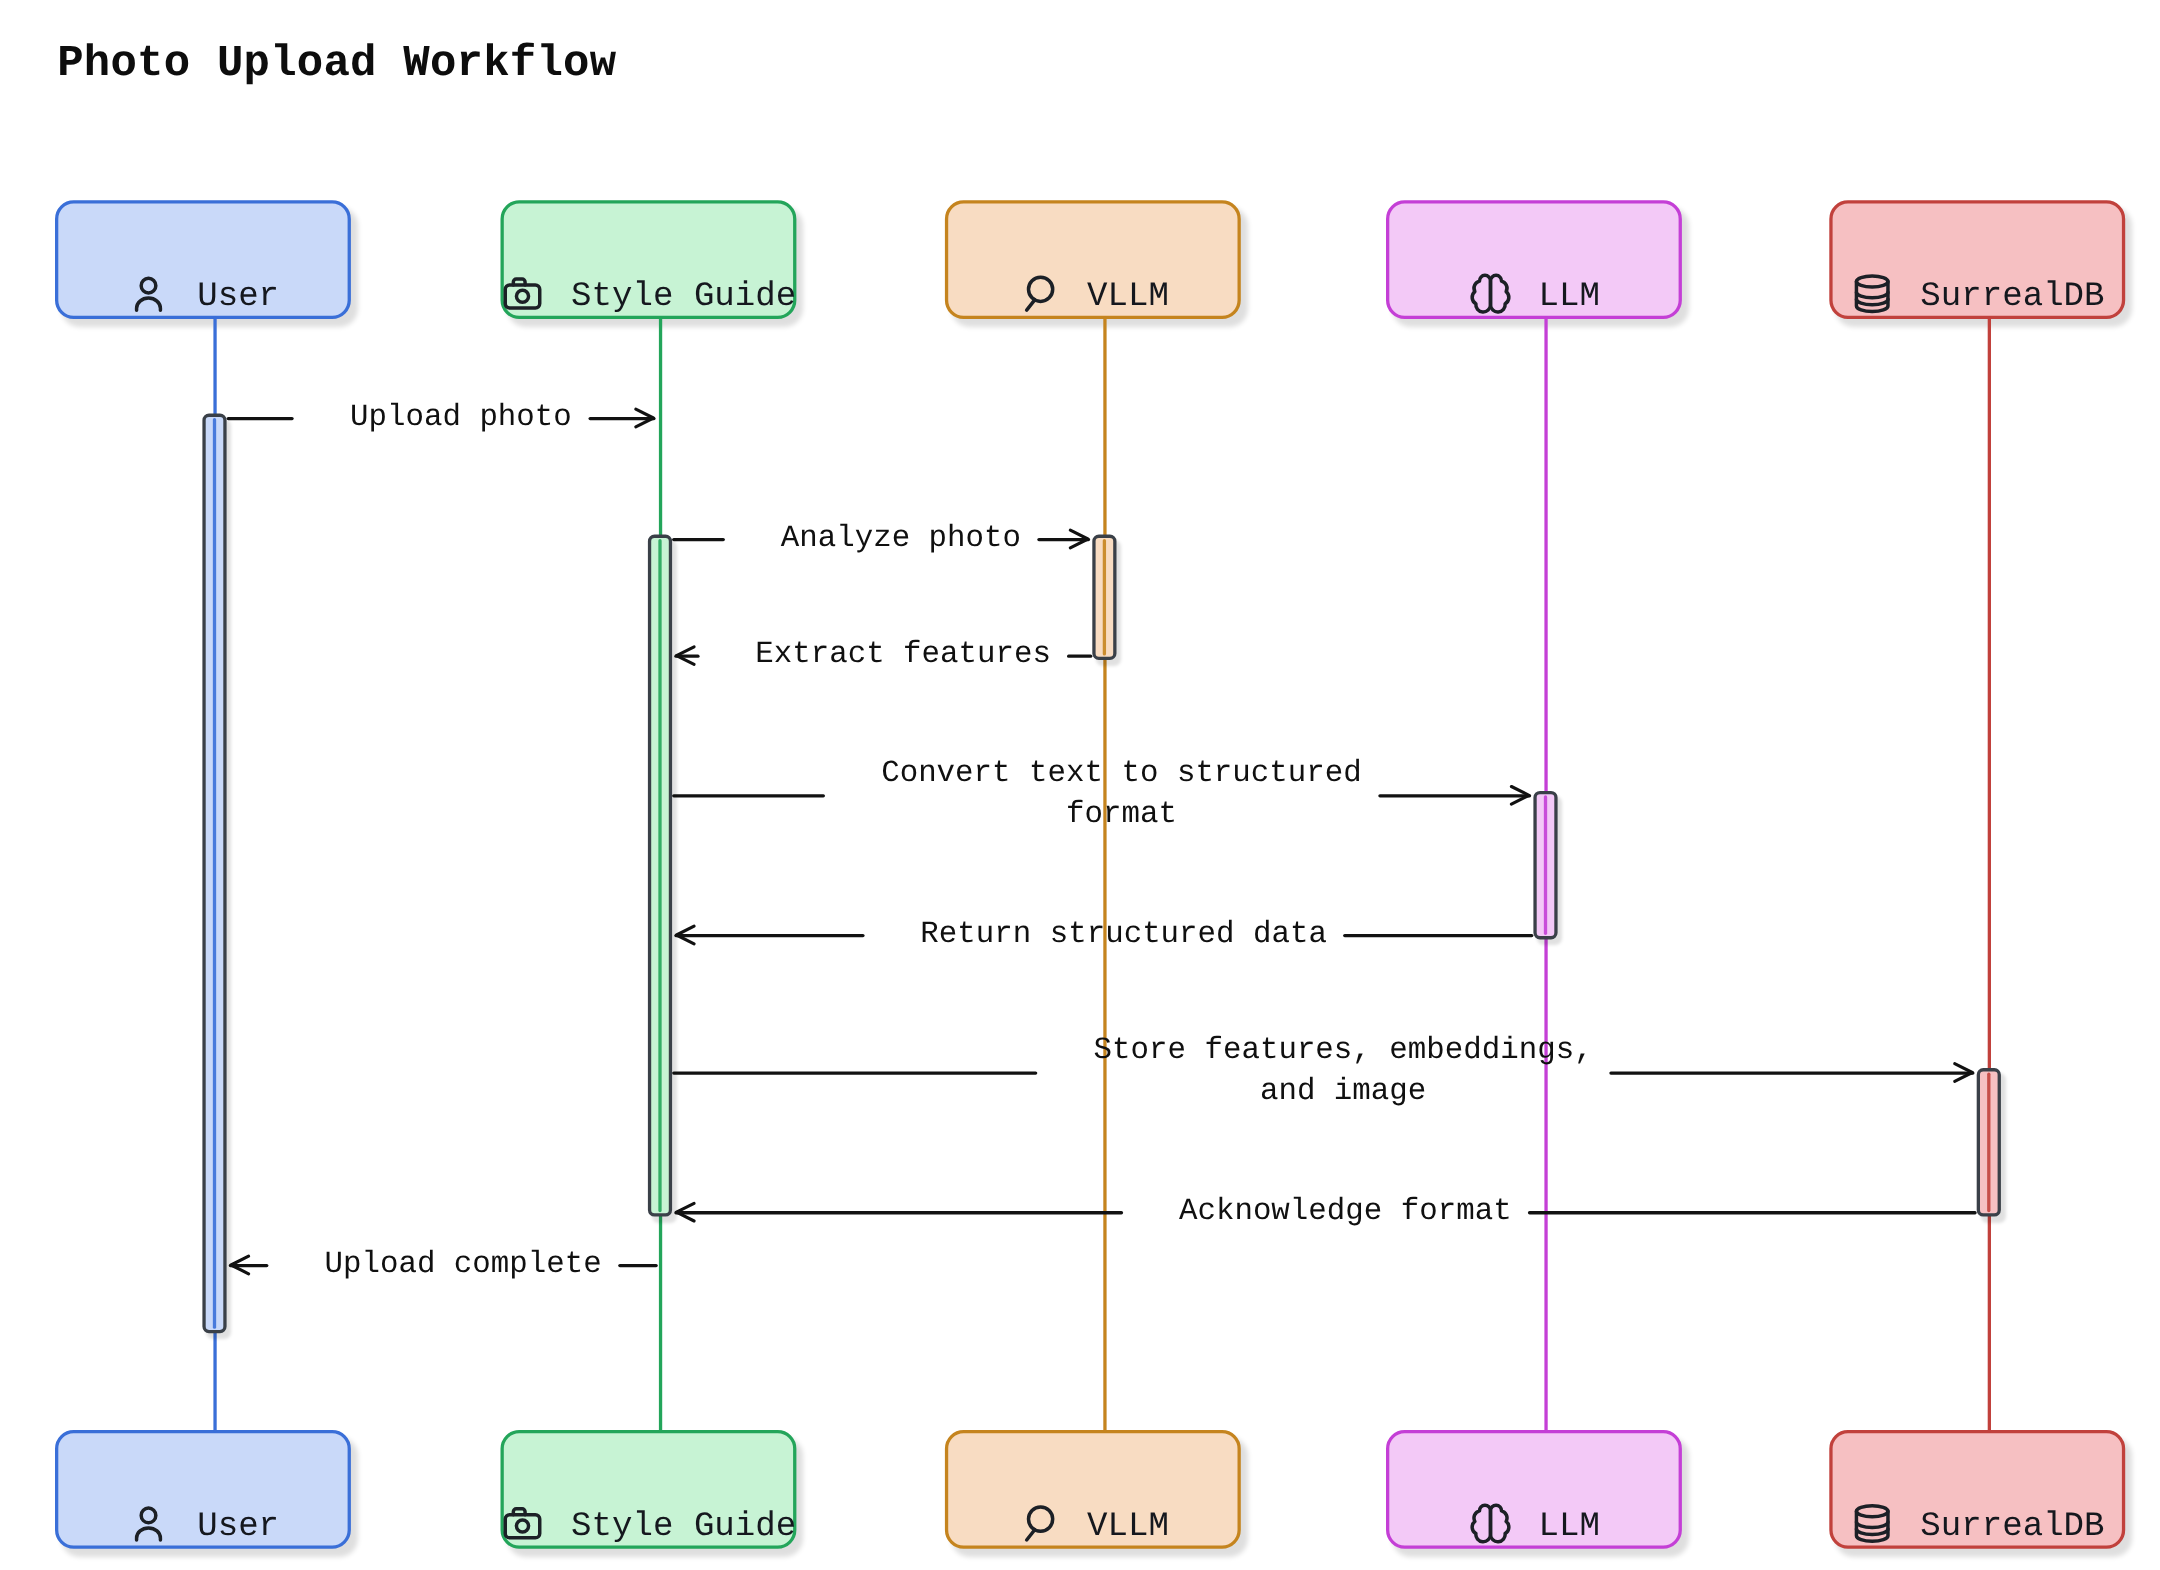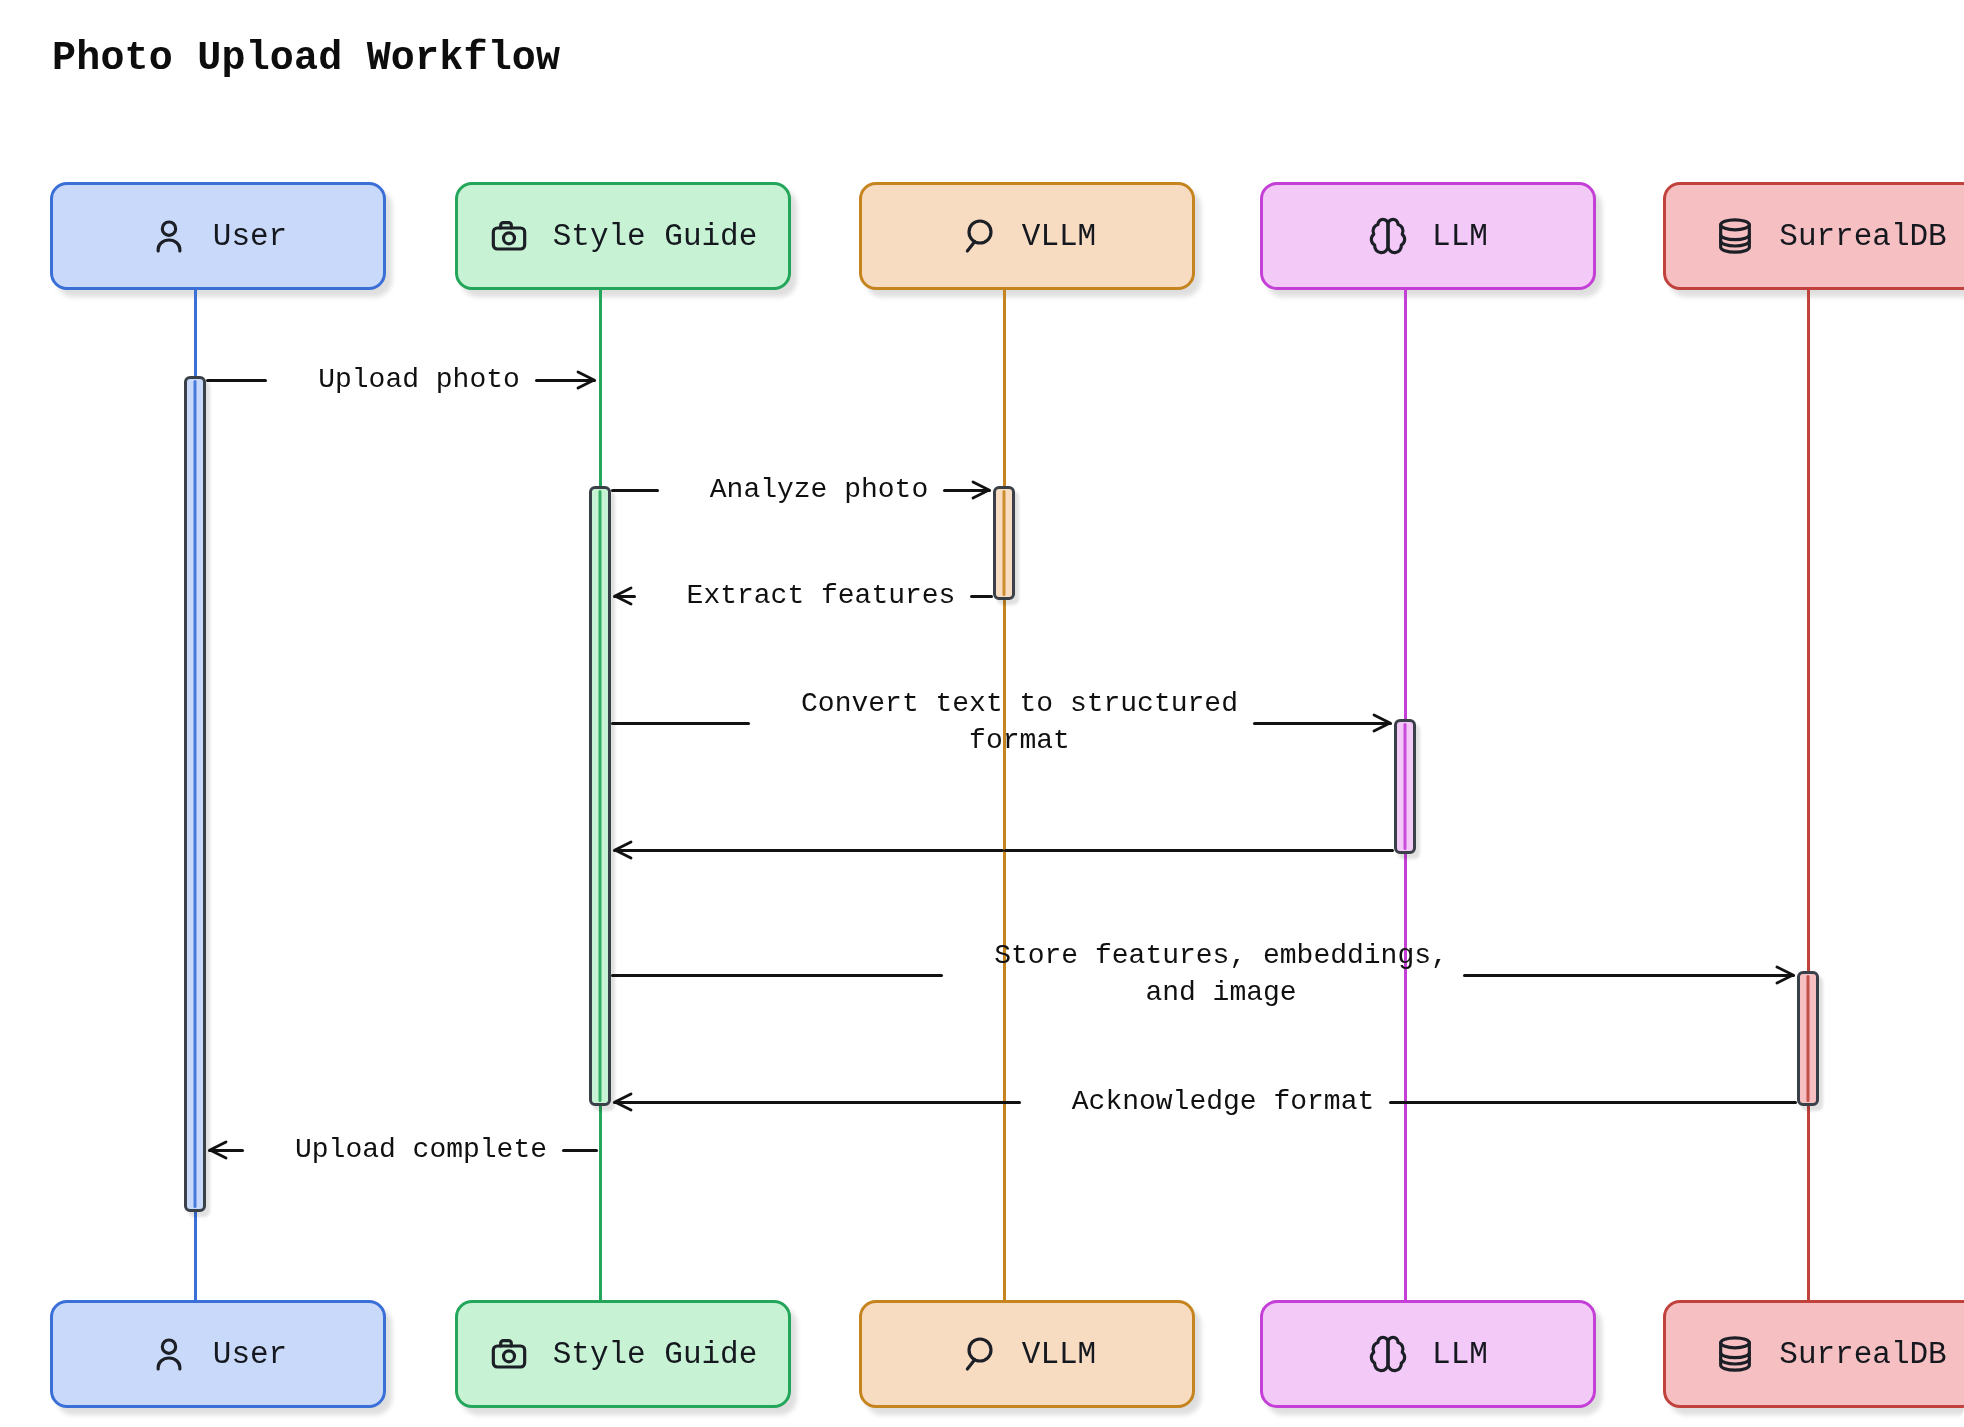--- a/index.html
+++ b/index.html
@@ -5,22 +5,22 @@
   html,body{margin:0;padding:0;background:#ffffff;}
   #canvas{
     position:relative;width:1964px;height:1427px;background:#ffffff;overflow:hidden;
     font-family:Liberation Mono, monospace;color:#16181d;border-radius:21px;
   }
   .title{
     position:absolute;left:52px;top:36px;font-size:40px;font-weight:bold;
     color:#0d0d0d;letter-spacing:.2px;
   }
   .actor-box{
-    position:absolute;width:336px;height:108px;border-radius:17px;
-    border:3px solid;display:flex;align-items:center;justify-content:center;gap:24px;
+    position:absolute;width:269px;height:108px;border-radius:17px;
+    border:3px solid;display:flex;align-items:flex-end;justify-content:center;gap:24px;
     box-shadow:6px 7px 5px rgba(0,0,0,0.13);box-sizing:border-box;
   }
   .actor-label{font-size:31px;font-weight:500;color:#15181e;white-space:nowrap;}
   .icon{display:flex;align-items:center;justify-content:center;}
   .lifeline{position:absolute;width:3px;border-radius:2px;z-index:1;}
   .msg{position:absolute;display:flex;align-items:center;z-index:3;}
   .seg{flex:1 1 auto;height:3px;background:#121212;border-radius:2px;}
   .msg-label{
     flex:0 0 auto;padding:0 15px;font-size:28px;color:#101010;text-align:center;
     line-height:1.32;white-space:nowrap;margin-left:36px;
@@ -90,20 +90,23 @@
         <div class="seg"></div>
         <svg class="arrow right" width="30" height="30" viewBox="0 0 30 30" fill="none" stroke="#111111" stroke-width="2.8" stroke-linecap="round" stroke-linejoin="round">
           <path d="M10 7 L26 15 L10 23"></path>
         </svg>
       </div>
       <div class="msg" style="left: 611px; top: 810px; width: 783px; height: 80px;">
         <svg class="arrow left" width="30" height="30" viewBox="0 0 30 30" fill="none" stroke="#111111" stroke-width="2.8" stroke-linecap="round" stroke-linejoin="round">
           <path d="M20 7 L4 15 L20 23"></path>
         </svg>
         <div class="seg"></div>
+        <div class="msg-label">
+          <div>Return structured data</div>
+        </div>
         <div class="seg"></div>
       </div>
       <div class="msg" style="left: 611px; top: 935px; width: 1186px; height: 80px;">
         <div class="seg"></div>
         <div class="msg-label two">
           <div>Store features, embeddings,</div>
           <div>and image</div>
         </div>
         <div class="seg"></div>
         <svg class="arrow right" width="30" height="30" viewBox="0 0 30 30" fill="none" stroke="#111111" stroke-width="2.8" stroke-linecap="round" stroke-linejoin="round">

